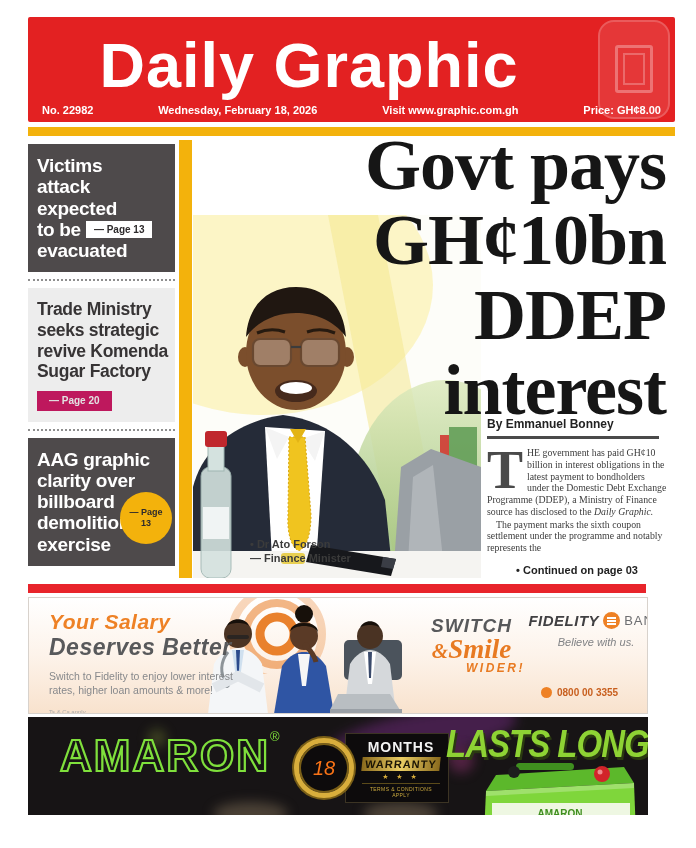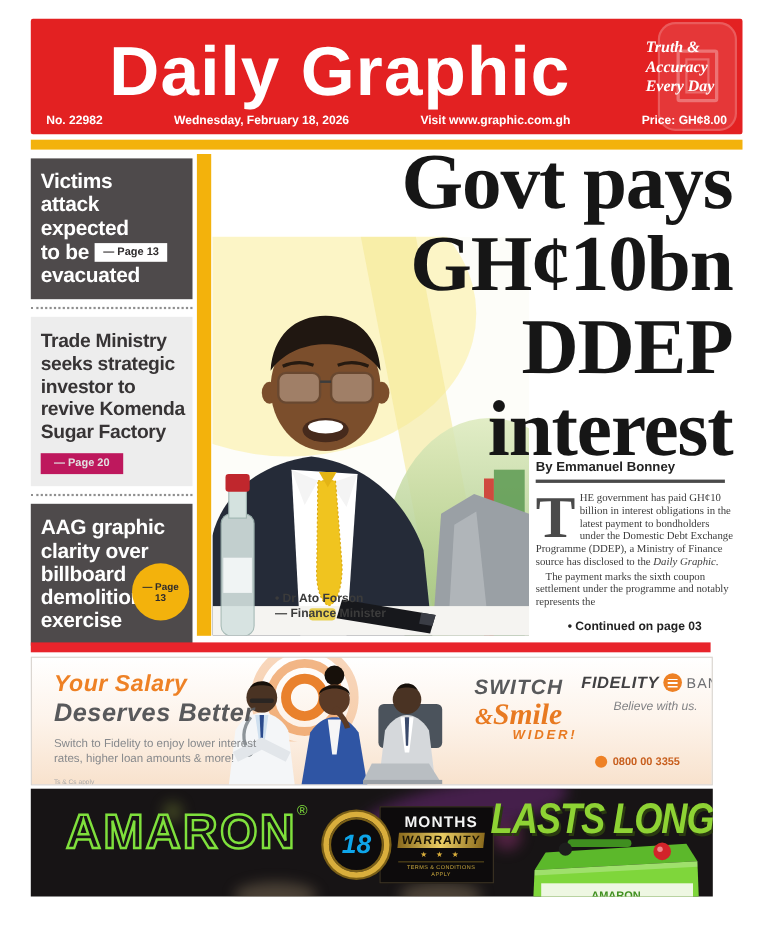--- a/index.html
+++ b/index.html
@@ -103,21 +103,21 @@
   .bokeh-olive1 { left:185px; top:85px; width:75px; height:24px; background:rgba(155,135,105,0.40); }
   .bokeh-olive2 { left:335px; top:85px; width:75px; height:24px; background:rgba(155,135,105,0.40); }
   .bokeh-green { left:120px; top:12px; width:18px; height:18px; background:rgba(140,160,60,0.35); }
   .amaron-brand { position:absolute; left:24px; top:8px; }
   .amaron-sub { position:absolute; left:36px; top:68px; font-size:15px; font-weight:800;
     color:#8cd84a; letter-spacing:5px; }
   .warranty-badge { position:absolute; left:266px; top:16px; display:flex; align-items:center; }
   .wb-circle { width:60px; height:60px; border-radius:50%; background:#0d0b0c;
     border:5px solid #d9ae3c; box-shadow:0 0 0 2px #7a5f17, inset 0 0 0 2px #7a5f17;
     display:flex; align-items:center; justify-content:center; position:relative; z-index:2; }
-  .wb-number { font-size:24px; font-weight:700; font-style:italic; color:#0ea5e9; }
+  .wb-number { font-size:20px; font-weight:400; font-style:italic; color:#f97316; }
   .wb-plate { margin-left:-9px; background:#0d0b0c; border:1px solid #3c3424;
     padding:5px 8px 4px 16px; width:104px; text-align:center; }
   .wb-months { color:#f4f4f4; font-weight:900; font-size:14px; letter-spacing:1px; }
   .wb-warranty { margin-top:2px; background:linear-gradient(90deg,#8a6a1d,#eacd64,#8a6a1d);
     color:#1a1405; font-weight:900; font-size:11px; letter-spacing:1px; padding:1px 0; transform:skewX(-6deg); }
   .wb-stars { margin-top:2px; color:#d9ae3c; font-size:7px; letter-spacing:3px; }
   .wb-terms { margin-top:2px; color:#caa93e; font-size:5px; letter-spacing:0.4px;
     border-top:1px solid #5a4a1a; padding-top:2px; }
   .lasts-long { position:absolute; left:418px; top:5px; width:202px; text-align:center;
     font-size:33px; font-weight:900; font-style:italic; color:#8ed334; letter-spacing:-1px;
@@ -126,25 +126,20 @@
 </style>
 </head>
 <body>
 
 <div id="page">
 
   <div class="masthead">
     <div class="masthead-watermark"></div>
     <div class="masthead-book"></div>
     <div class="masthead-title">Daily Graphic</div>
-    <div class="masthead-tagline">
-        <div class="line">Truth &amp;</div>
-        <div class="line">Accuracy</div>
-        <div class="line">Every Day</div>
-      </div>
     <div class="masthead-info">
       <span>No. 22982</span>
       <span>Wednesday, February 18, 2026</span>
       <span>Visit www.graphic.com.gh</span>
       <span>Price: GH¢8.00</span>
     </div>
   </div>
 
   <div class="yellow-strip"></div>
   <div class="yellow-vbar"></div>
@@ -159,21 +154,20 @@
       <div class="line">
         <span>to be</span><span class="badge-inline">— Page 13</span>
       </div>
       <div class="line">evacuated</div>
     </div>
     <div class="side-divider"></div>
     <div class="side-item side-light">
       <div>
           <div class="line">Trade Ministry</div>
           <div class="line">seeks strategic</div>
-          <div class="line">investor to</div>
           <div class="line">revive Komenda</div>
           <div class="line">Sugar Factory</div>
         </div>
       <span class="badge-block">— Page 20</span>
     </div>
     <div class="side-divider"></div>
     <div class="side-item side-dark side-item3">
       <div>
           <div class="line">AAG graphic</div>
           <div class="line">clarity over</div>

